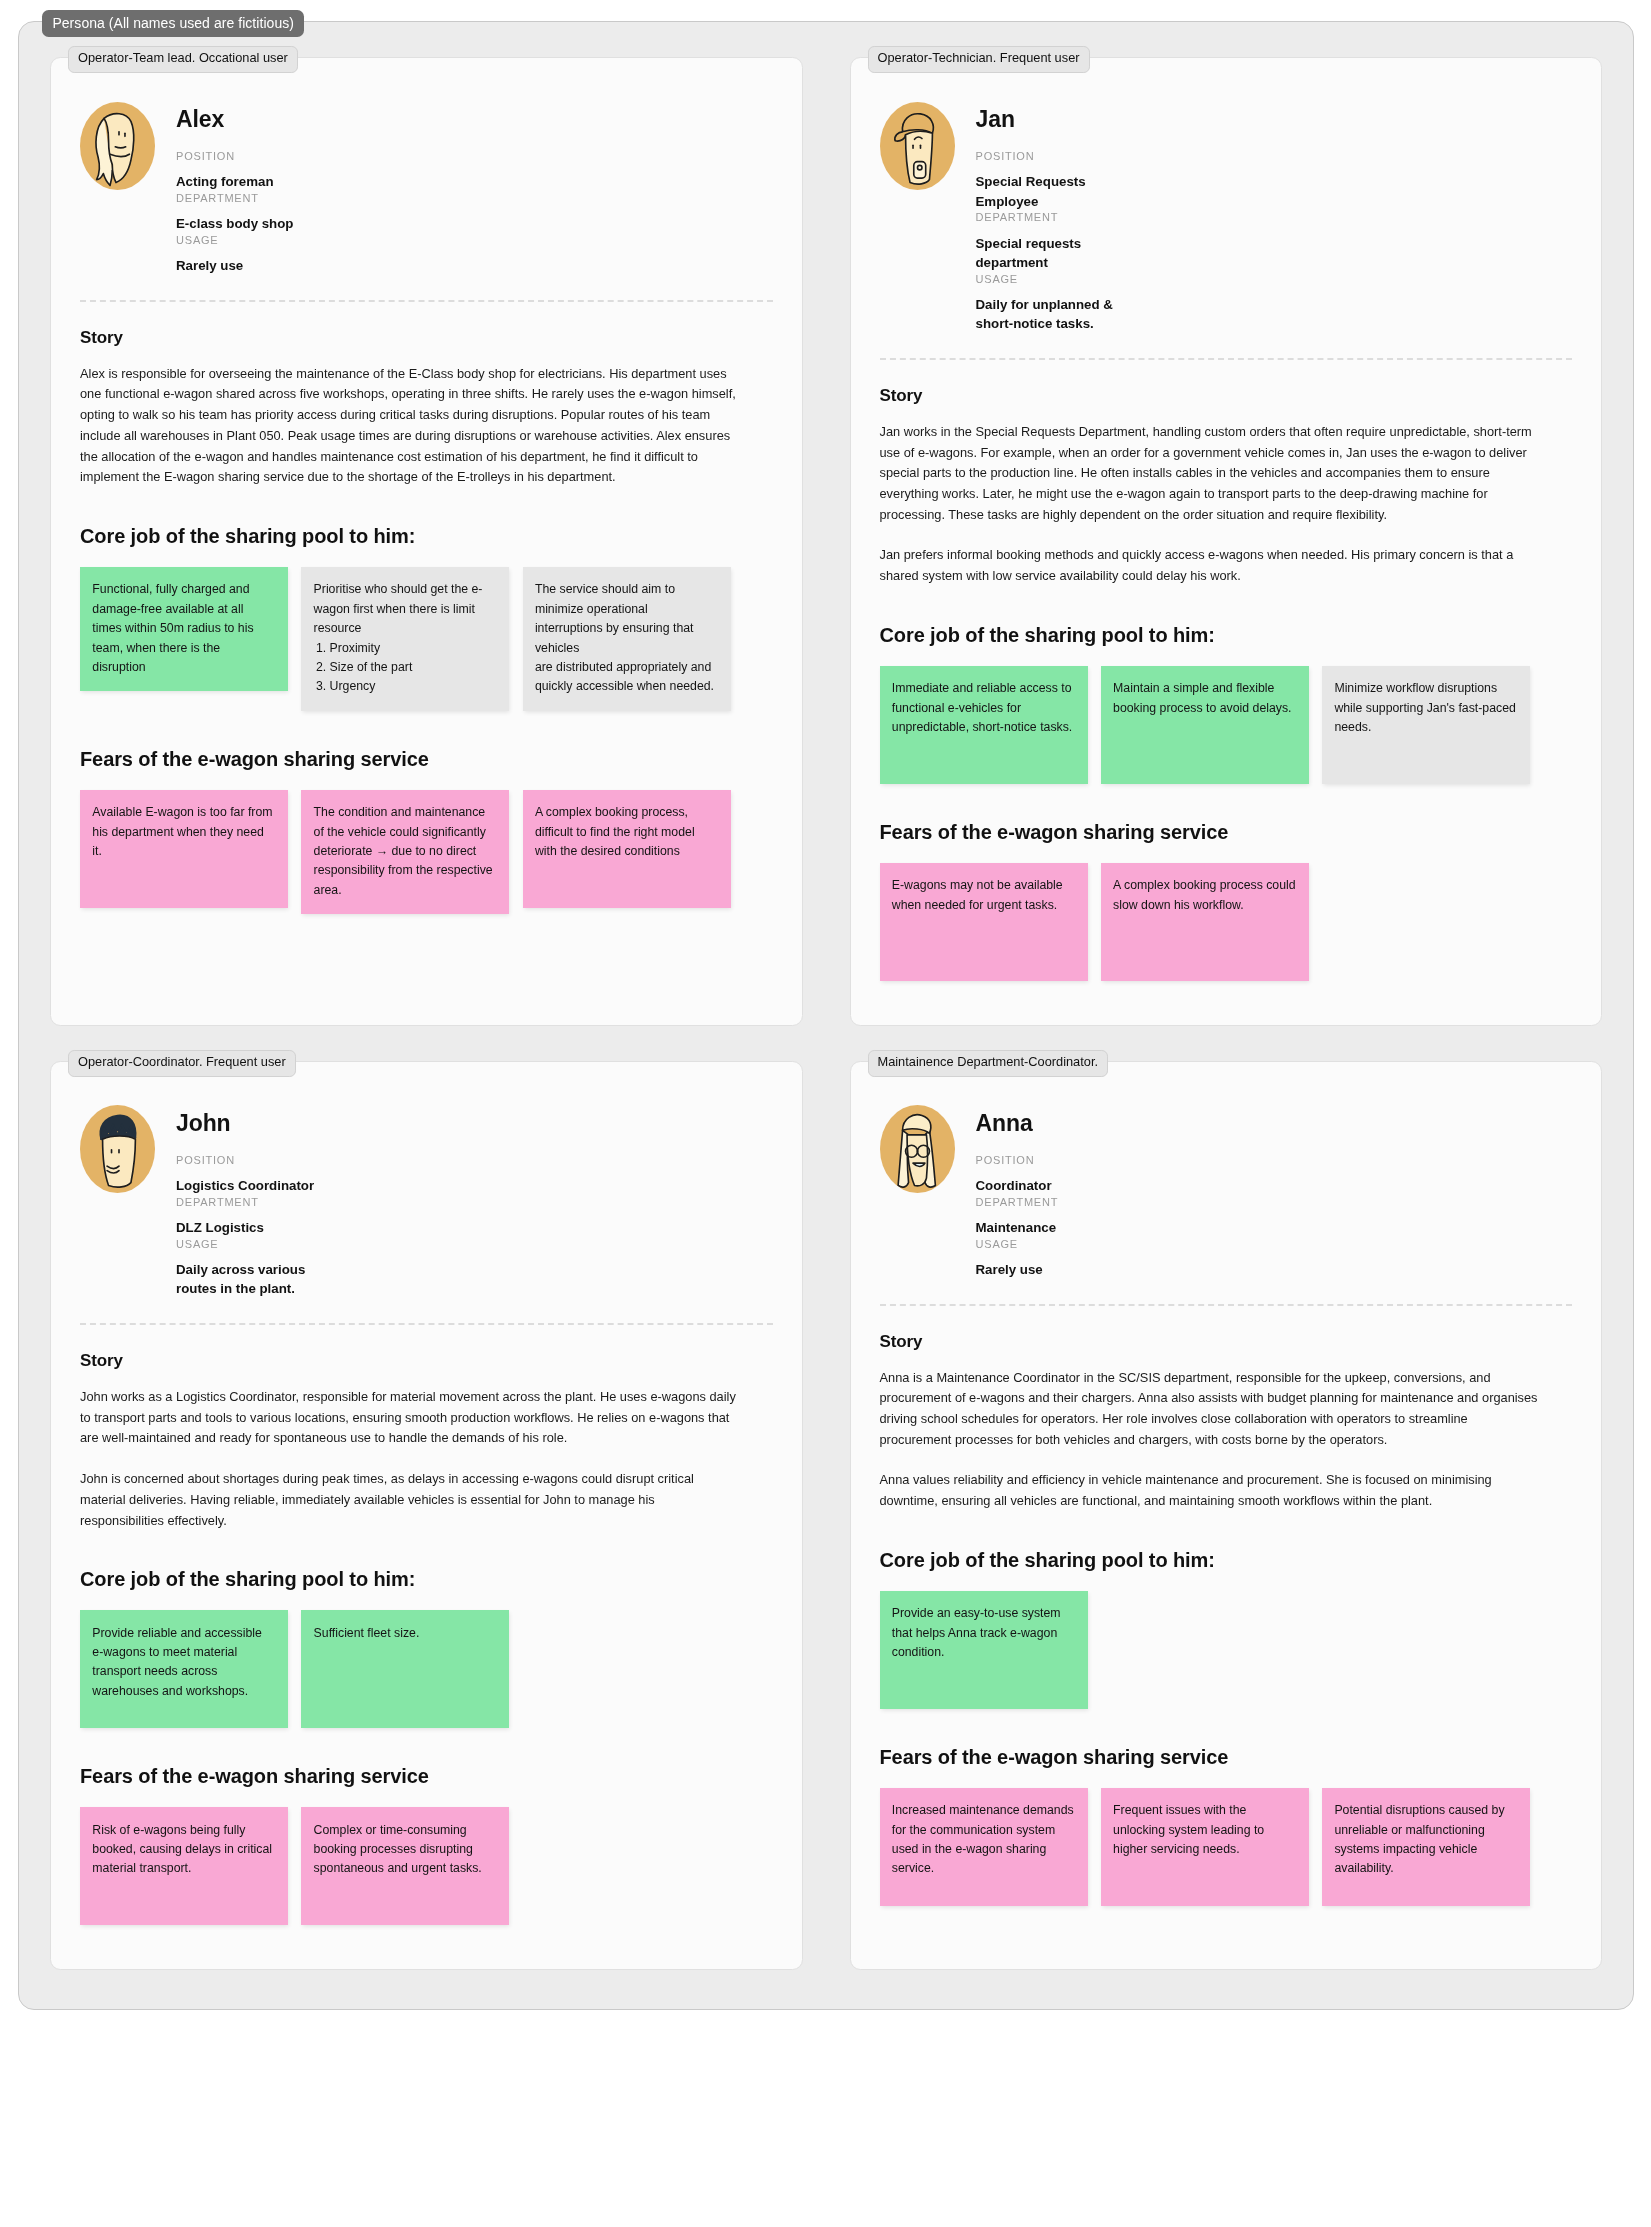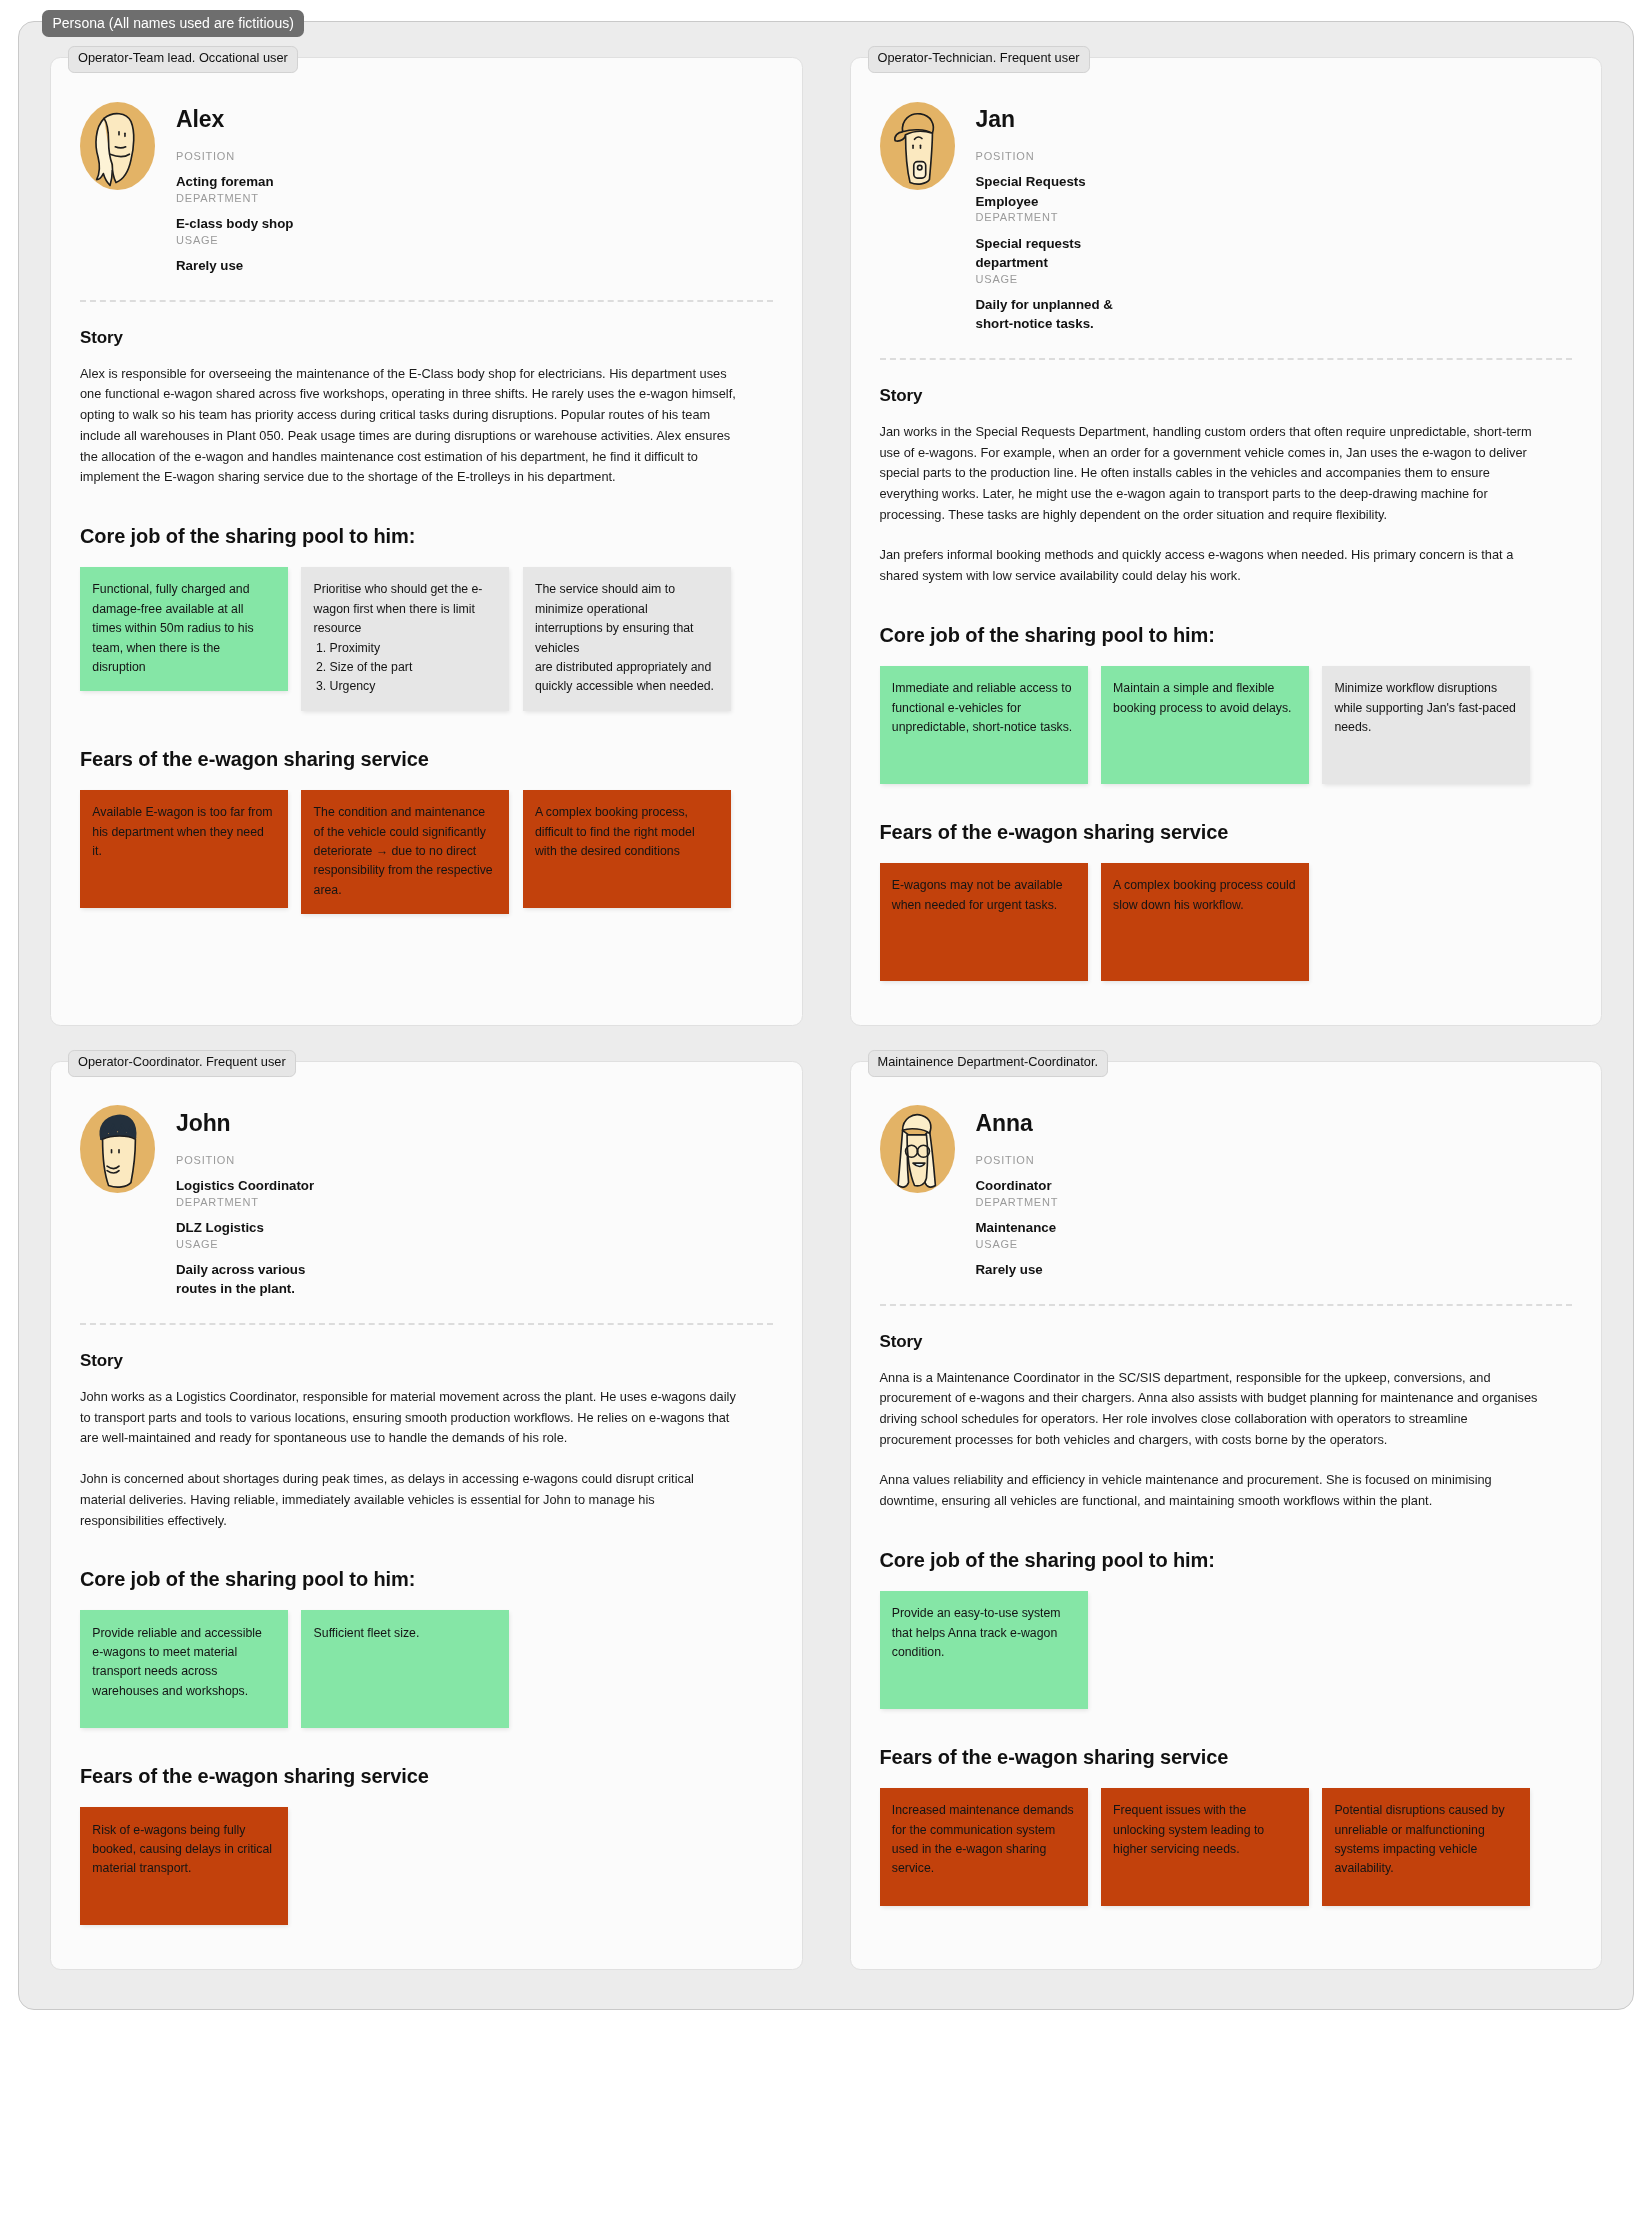--- a/index.html
+++ b/index.html
@@ -118,21 +118,21 @@
     width: 208px;
     min-height: 118px;
     padding: 13.3px 12.3px 14px 12.3px;
     font-size: 12.3px;
     line-height: 1.58;
     color: #141414;
     box-shadow: 1.4px 2.4px 4.3px rgba(0,0,0,.10);
   }
   .note.green { background: #85e6a6; }
   .note.grey  { background: #e6e6e6; }
-  .note.red   { background: #c2410c; }
+  .note.red   { background: #f9a8d4; }
   .note ol { margin: 0; padding-left: 16px; }
   .note ol li { list-style: decimal; }
 
   .spacer-b { height: 14px; }
 </style>
 </head>
 <body>
 
 <div class="board">
   <div class="board-tag">Persona (All names used are fictitious)</div>
@@ -303,20 +303,21 @@
 
     <div class="sec-title-lg">Core job of the sharing pool to him:</div>
     <div class="notes">
           <div class="note green"><span>Provide reliable and accessible e-wagons to meet material transport needs across warehouses and workshops.</span></div>
           <div class="note green"><span>Sufficient fleet size.</span></div>
         </div>
 
     <div class="sec-title-lg">Fears of the e-wagon sharing service</div>
     <div class="notes">
           <div class="note red"><span>Risk of e-wagons being fully booked, causing delays in critical material transport.</span></div>
+          <div class="note red"><span>Complex or time-consuming booking processes disrupting spontaneous and urgent tasks.</span></div>
         </div>
     <div class="spacer-b"></div>
   </div>
       <div class="persona">
     <div class="persona-tag">Maintainence Department-Coordinator.</div>
 
     <div class="head">
       <div class="avatar">
             <svg viewBox="0 0 100 118">
               <g fill="none" stroke="#1d1d1d" stroke-width="2.2" stroke-linecap="round" stroke-linejoin="round">

